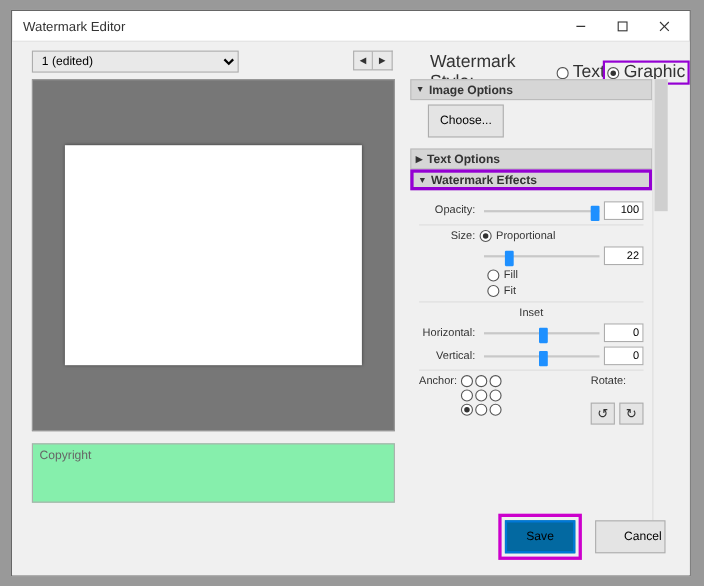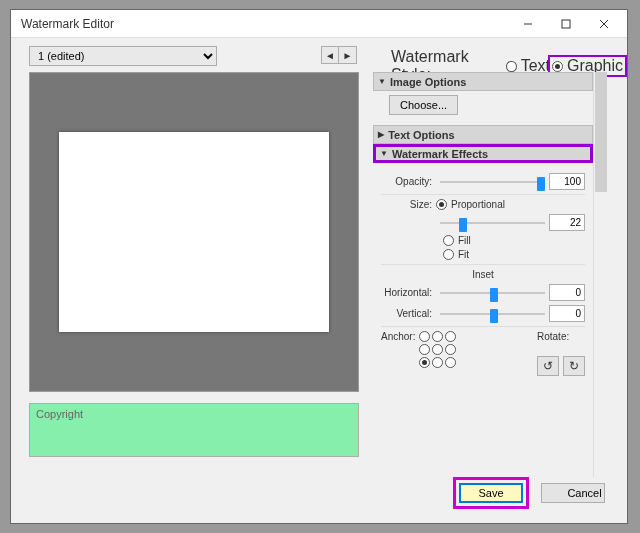--- a/index.html
+++ b/index.html
@@ -157,21 +157,21 @@
     margin-right: 14px;
   }
   .img-opts {
     display: flex; align-items: center; justify-content: space-between;
     padding: 4px 8px 10px 16px;
   }
   .img-opts .txt { color: #999; font-size: 10px; text-align: center; line-height: 12px;}
   .btn {
     border: 1px solid #adadad;
     background: #e4e4e4;
-    height: 20px;
+    height: 30px;
     padding: 0 10px;
     font-family: inherit; font-size: 11px;
     cursor: pointer;
     display: inline-flex; align-items: center; justify-content: center;
   }
   .hl-effects { border: 3px solid #9400d3; }
   .field-row {
     display: flex; align-items: center;
     margin: 4px 0;
   }
@@ -242,21 +242,21 @@
   
   .bottom-btns {
     position: absolute;
     right: 22px; bottom: 14px;
     display: flex; gap: 12px; align-items: center;
   }
   .save-wrap {
     border: 3px solid #cc00cc;
     padding: 3px;
   }
-  .save-wrap .btn { border: 2px solid #0078d7; width: 64px; background: #fef9c3;}
+  .save-wrap .btn { border: 2px solid #0078d7; width: 64px; background: #0369a1;}
   .cancel-btn { width: 64px; padding-left: 33px; }
 </style>
 </head>
 <body>
 
 <div class="window">
   <div class="titlebar">
     <div class="title">Watermark Editor</div>
     <button class="winbtn">
         <svg width="10" height="10">

